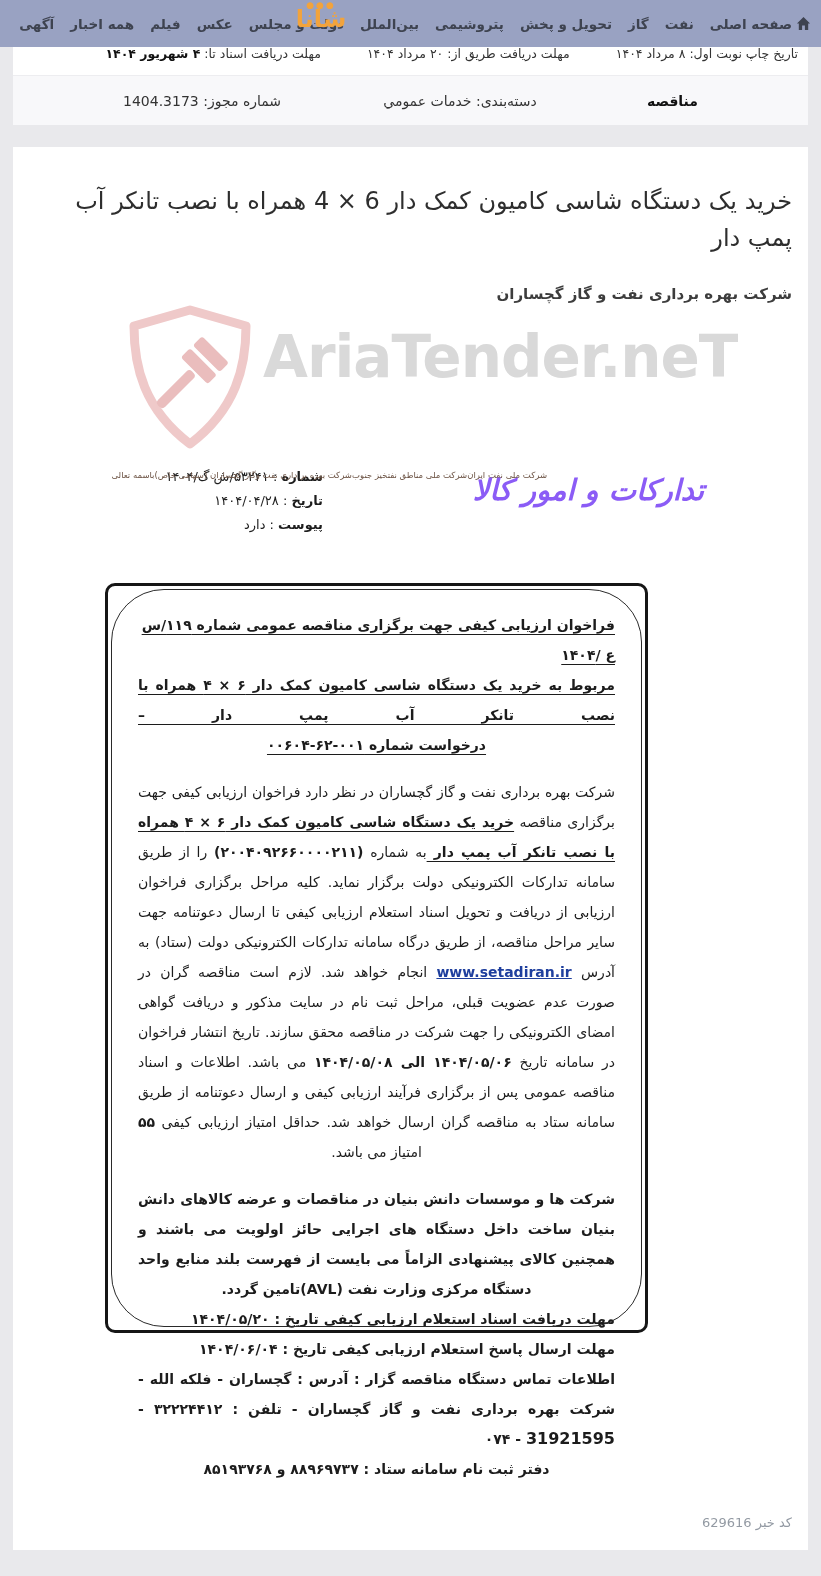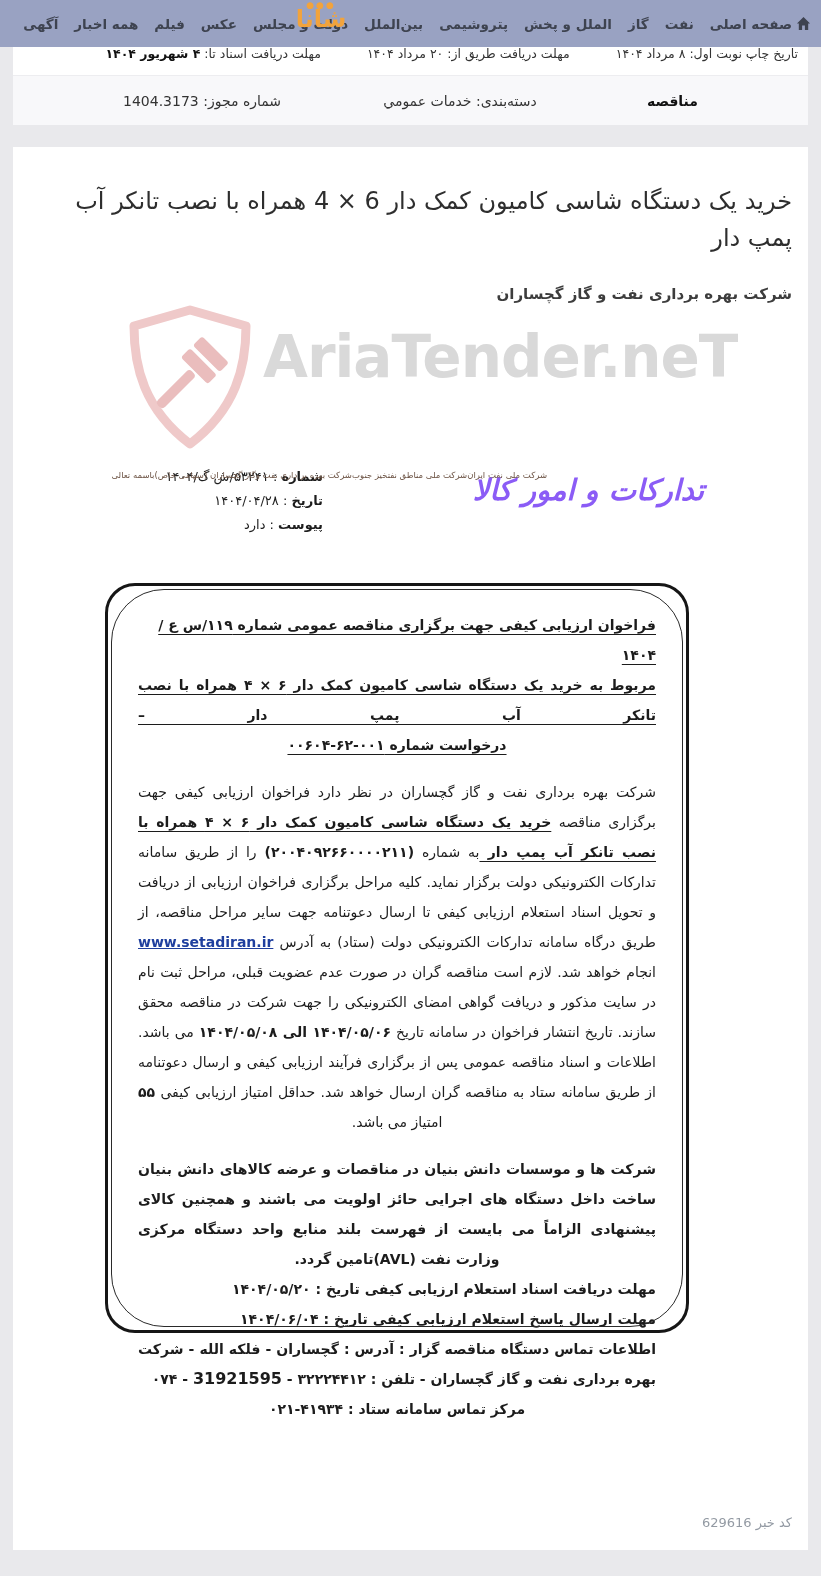--- a/index.html
+++ b/index.html
@@ -42,22 +42,22 @@
   .doc-meta { position:absolute; left:95px; top:318px; width:215px; direction:rtl; text-align:right; }
   .doc-meta .row { font-size:13px; color:#1d1d1d; line-height:24px; white-space:nowrap; }
   .doc-meta .row b { font-weight:700; }
   .doc-org { position:absolute; left:280px; top:294px; width:254px; display:flex; align-items:center; }
   .nioc { width:72px; height:70px; }
   .doc-org .line { font-size:8.5px; line-height:11.5px; color:#6b5243; white-space:nowrap; direction:rtl; }
   .doc-dept { position:absolute; right:104px; top:326px; direction:rtl; font-size:29px; font-weight:700; font-style:italic;
               color:#8b5cf6; font-family:"DejaVu Serif","DejaVu Sans",serif; }
 
   
-  .tbox { position:absolute; left:92px; top:436px; width:584px; height:750px;
-          border:3px solid #161616; border-radius:30px; padding:24px 30px; direction:rtl; }
+  .tbox { position:absolute; left:92px; top:436px; width:543px; height:750px;
+          border:3px solid #161616; border-radius:10px; padding:24px 30px; direction:rtl; }
   .tbox::before { content:""; position:absolute; inset:3px; border:1px solid #2a2a2a; border-radius:53px; pointer-events:none; }
   .tbox, .tbox * { font-size:14px; line-height:30px; color:#1c1c1c; }
   .th { font-weight:700; text-decoration:underline; text-underline-offset:4px; }
   .th1 { text-align:right; }
   .th2 { text-align:justify; text-align-last:justify; }
   .th3 { text-align:center; }
   .tp { text-align:justify; text-align-last:center; margin-top:17px; }
   .tp .bu { font-weight:700; text-decoration:underline; text-underline-offset:4px; }
   .tp .bb { font-weight:700; }
   .tp .lnk { font-weight:700; color:#1f3f9e; text-decoration:underline; cursor:pointer; direction:ltr; unicode-bidi:isolate; }
@@ -75,21 +75,21 @@
 <div class="page">
 
   <div class="nav">
     <span class="nav-item">
       <svg class="home-ico" viewBox="0 0 16 16">
           <path d="M8 1 L15 8 H13 V15 H9.5 V10 H6.5 V15 H3 V8 H1 Z" fill="#3e4350"></path>
         </svg><span>صفحه اصلی</span>
     </span>
     <span class="nav-item">نفت</span>
     <span class="nav-item">گاز</span>
-    <span class="nav-item">الملل و پخش</span>
+    <span class="nav-item">تحویل و پخش</span>
     <span class="nav-item">پتروشیمی</span>
     <span class="nav-item">بین‌الملل</span>
     <span class="nav-item">دولت و مجلس</span>
     <span class="nav-item">عکس</span>
     <span class="nav-item">فیلم</span>
     <span class="nav-item">همه اخبار</span>
     <span class="nav-item">آگهی</span>
   </div>
   <div class="shana">
     <span class="dots">●●●</span>
@@ -170,19 +170,19 @@
 
       <p class="tp"><span>شرکت بهره برداری نفت و گاز گچساران در نظر دارد فراخوان ارزیابی کیفی جهت برگزاری مناقصه </span><span class="bu">خرید یک دستگاه شاسی کامیون کمک دار ⁦۴ × ۶⁩ همراه با نصب تانکر آب پمپ دار </span><span> به شماره </span><span class="bb">(۲۰۰۴۰۹۲۶۶۰۰۰۰۲۱۱)</span><span> را از طریق سامانه تدارکات الکترونیکی دولت برگزار نماید. کلیه مراحل برگزاری فراخوان ارزیابی از دریافت و تحویل اسناد استعلام ارزیابی کیفی تا ارسال دعوتنامه جهت سایر مراحل مناقصه، از طریق درگاه سامانه تدارکات الکترونیکی دولت (ستاد) به آدرس </span><span class="lnk">www.setadiran.ir</span><span> انجام خواهد شد. لازم است مناقصه گران در صورت عدم عضویت قبلی، مراحل ثبت نام در سایت مذکور و دریافت گواهی امضای الکترونیکی را جهت شرکت در مناقصه محقق سازند. تاریخ انتشار فراخوان در سامانه تاریخ </span><span class="bb">۱۴۰۴/۰۵/۰۶ الی ۱۴۰۴/۰۵/۰۸</span><span> می باشد. اطلاعات و اسناد مناقصه عمومی پس از برگزاری فرآیند ارزیابی کیفی و ارسال دعوتنامه از طریق سامانه ستاد به مناقصه گران ارسال خواهد شد. حداقل امتیاز ارزیابی کیفی </span><span class="bb">۵۵</span><span> امتیاز  می باشد.</span></p>
 
       <p class="tp tbold">شرکت ها و موسسات دانش بنیان در مناقصات و عرضه کالاهای دانش بنیان ساخت داخل دستگاه های اجرایی حائز اولویت می باشند و همچنین کالای پیشنهادی الزاماً می بایست از فهرست بلند منابع واحد دستگاه مرکزی وزارت نفت (AVL)تامین گردد.</p>
 
       <div class="tline-r">مهلت دریافت اسناد استعلام ارزیابی کیفی تاریخ : ۱۴۰۴/۰۵/۲۰</div>
       <div class="tline-r">مهلت ارسال پاسخ استعلام ارزیابی کیفی تاریخ : ۱۴۰۴/۰۶/۰۴</div>
 
       <p class="tp-contact"><span>اطلاعات تماس دستگاه مناقصه گزار : آدرس : گچساران - فلکه الله - شرکت بهره برداری نفت و گاز گچساران -  تلفن : ۳۲۲۲۴۴۱۲ - </span><span class="tel-latin">31921595</span><span> - ۰۷۴</span></p>
 
-      <div class="tline-c">مرکز تماس سامانه ستاد : ⁦۰۲۱-۴۱۹۳۴⁩</div>
+      <div class="tline-c">دفتر ثبت نام سامانه ستاد : ۸۸۹۶۹۷۳۷ و ۸۵۱۹۳۷۶۸</div>
     </div>
 
     <div class="news-code">کد خبر 629616</div>
   </div>
 
 </div>
 
 </body></html>

